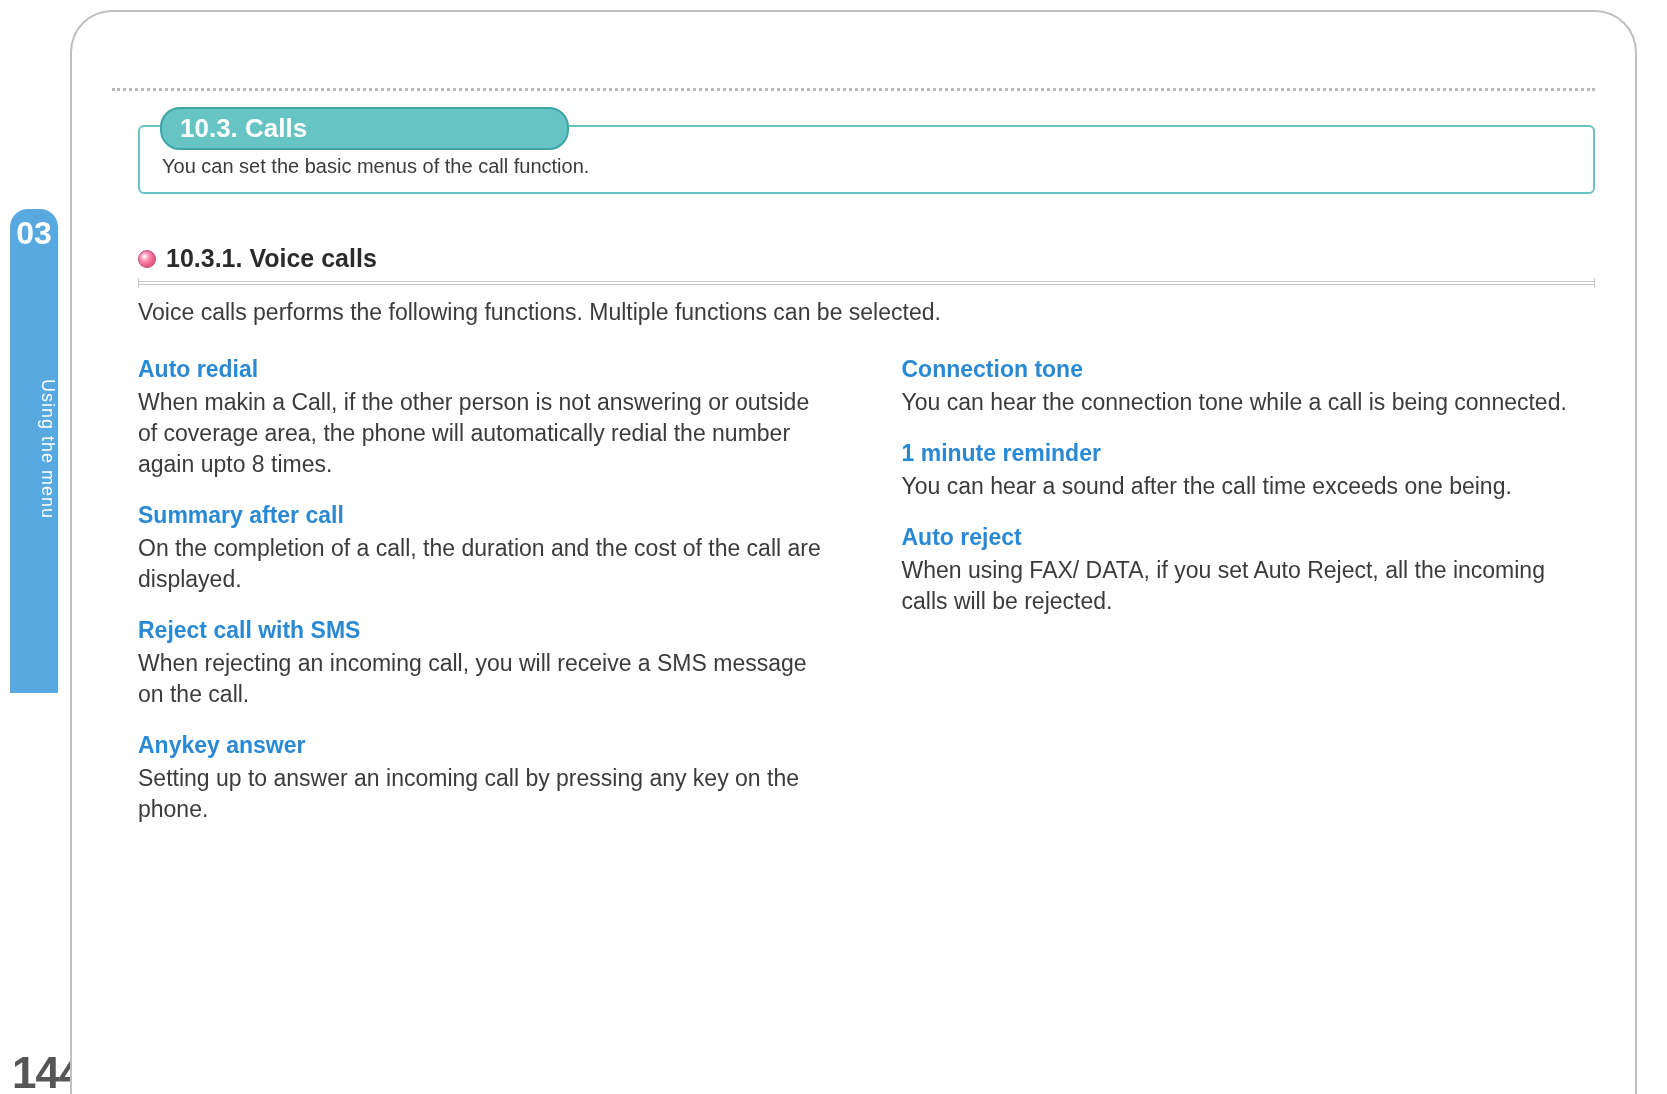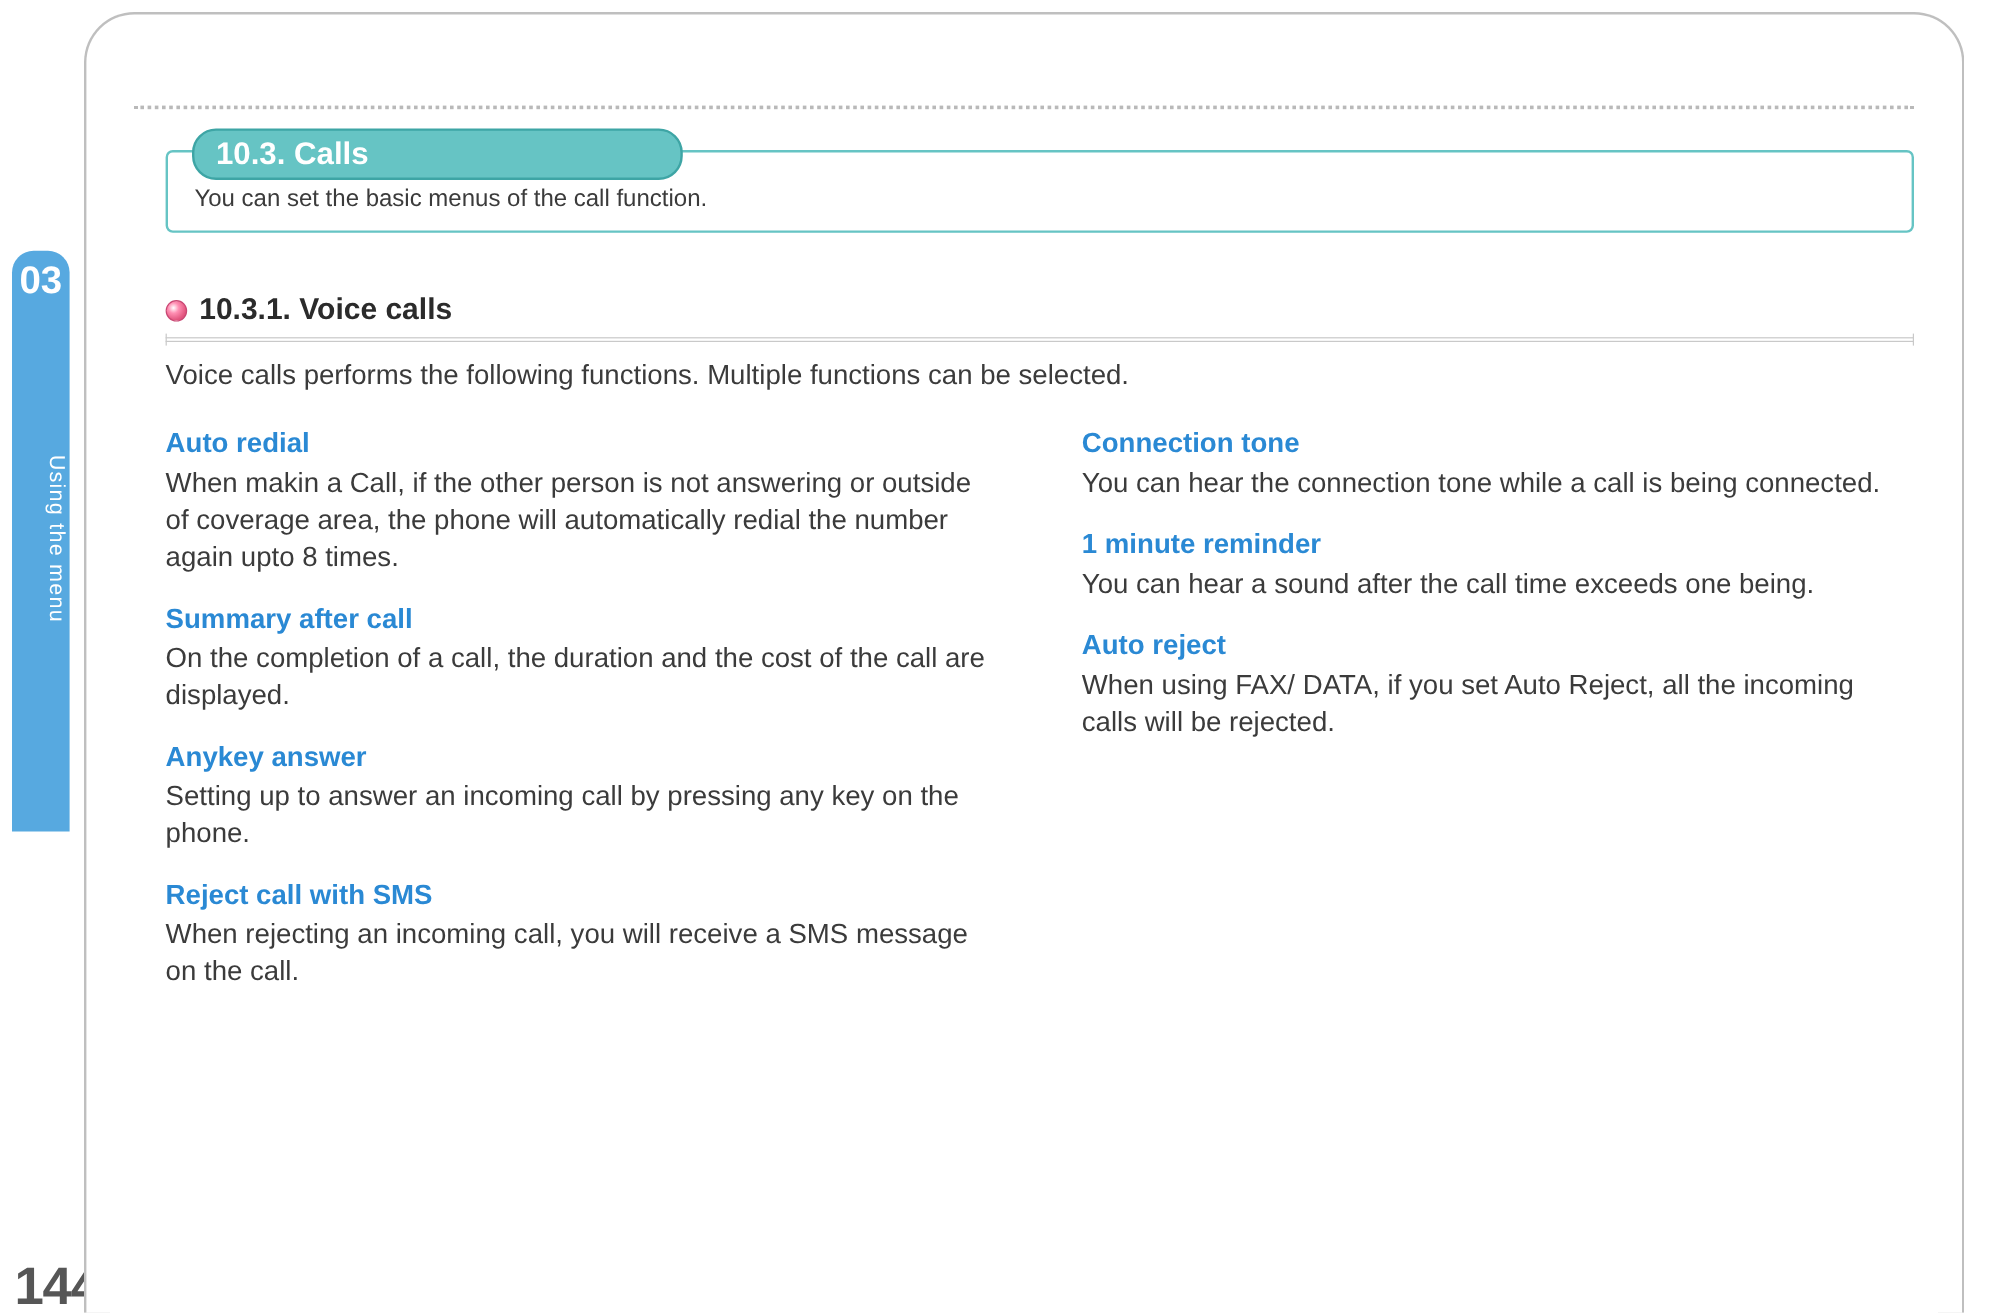--- a/index.html
+++ b/index.html
@@ -132,26 +132,26 @@
       <div class="col">
         <div class="feature">
           <div class="feature-title">Auto redial</div>
           <div class="feature-desc">When makin a Call, if the other person is not answering or outside of coverage area, the phone will automatically redial the number again upto 8 times.</div>
         </div>
         <div class="feature">
           <div class="feature-title">Summary after call</div>
           <div class="feature-desc">On the completion of a call, the duration and the cost of the call are displayed.</div>
         </div>
         <div class="feature">
+          <div class="feature-title">Reject call with SMS</div>
+          <div class="feature-desc">When rejecting an incoming call, you will receive a SMS message on the call.</div>
+        </div>
+        <div class="feature">
           <div class="feature-title">Anykey answer</div>
           <div class="feature-desc">Setting up to answer an incoming call by pressing any key on the phone.</div>
-        </div>
-        <div class="feature">
-          <div class="feature-title">Reject call with SMS</div>
-          <div class="feature-desc">When rejecting an incoming call, you will receive a SMS message on the call.</div>
         </div>
       </div>
       <div class="col">
         <div class="feature">
           <div class="feature-title">Connection tone</div>
           <div class="feature-desc">You can hear the connection tone while a call is being connected.</div>
         </div>
         <div class="feature">
           <div class="feature-title">1 minute reminder</div>
           <div class="feature-desc">You can hear a sound after the call time exceeds one being.</div>

